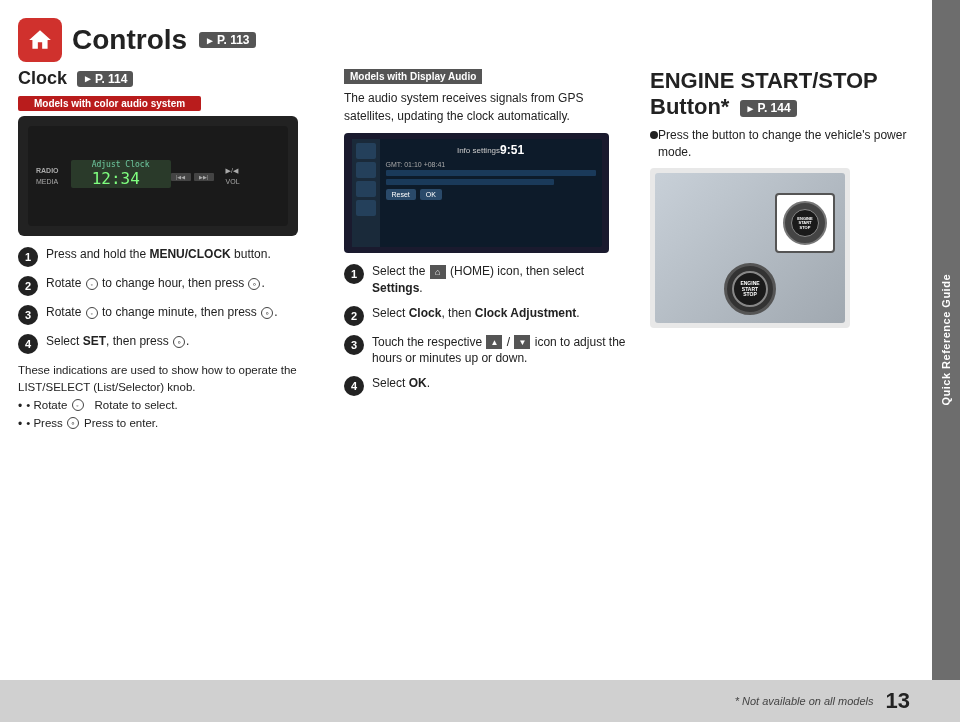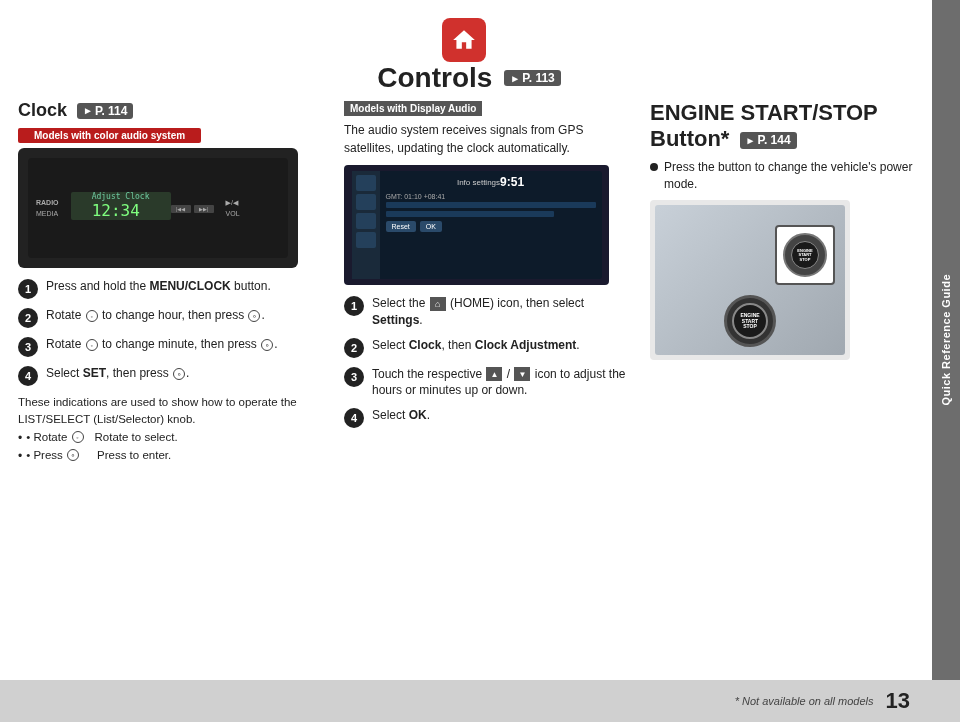--- a/index.html
+++ b/index.html
@@ -48,21 +48,20 @@
       padding: 18px 40px 10px 18px;
       display: flex;
       flex-direction: column;
     }
 
     
     .header-row {
       display: flex;
       align-items: center;
       margin-bottom: 6px;
-      flex-direction: column;
     }
     .home-icon-box {
       width: 44px;
       height: 44px;
       background: #d0312d;
       border-radius: 8px;
       display: flex;
       align-items: center;
       justify-content: center;
       margin-right: 10px;
@@ -342,21 +341,21 @@
     .engine-title {
       font-size: 22px;
       font-weight: bold;
       color: #222;
       line-height: 1.2;
       margin-bottom: 6px;
     }
 
     .bullet-item {
       display: flex;
-      gap: 6px;
+      gap: 0;
       align-items: flex-start;
       margin-bottom: 8px;
     }
     .bullet-dot {
       width: 8px;
       height: 8px;
       background: #222;
       border-radius: 50%;
       margin-top: 4px;
       flex-shrink: 0;
@@ -614,21 +613,21 @@
         </ul>
 
         <div class="note-block">
           <span>These indications are used to show how to operate the LIST/SELECT (List/Selector) knob.</span>
           <div class="bullet">
             <span>• Rotate <span class="sym">◦</span></span>
             <span style="margin-left:6px;">Rotate to select.</span>
           </div>
           <div class="bullet">
             <span>• Press <span class="sym">⚬</span></span>
-            <span style="margin-left:13px;">Press to enter.</span>
+            <span style="margin-left:0;">Press to enter.</span>
           </div>
         </div>
       </div>
 
       <div class="middle-col">
         <div class="display-audio-badge">Models with Display Audio</div>
         <div class="display-text">The audio system receives signals from GPS satellites, updating the clock automatically.</div>
 
         
         <div class="display-screen">

